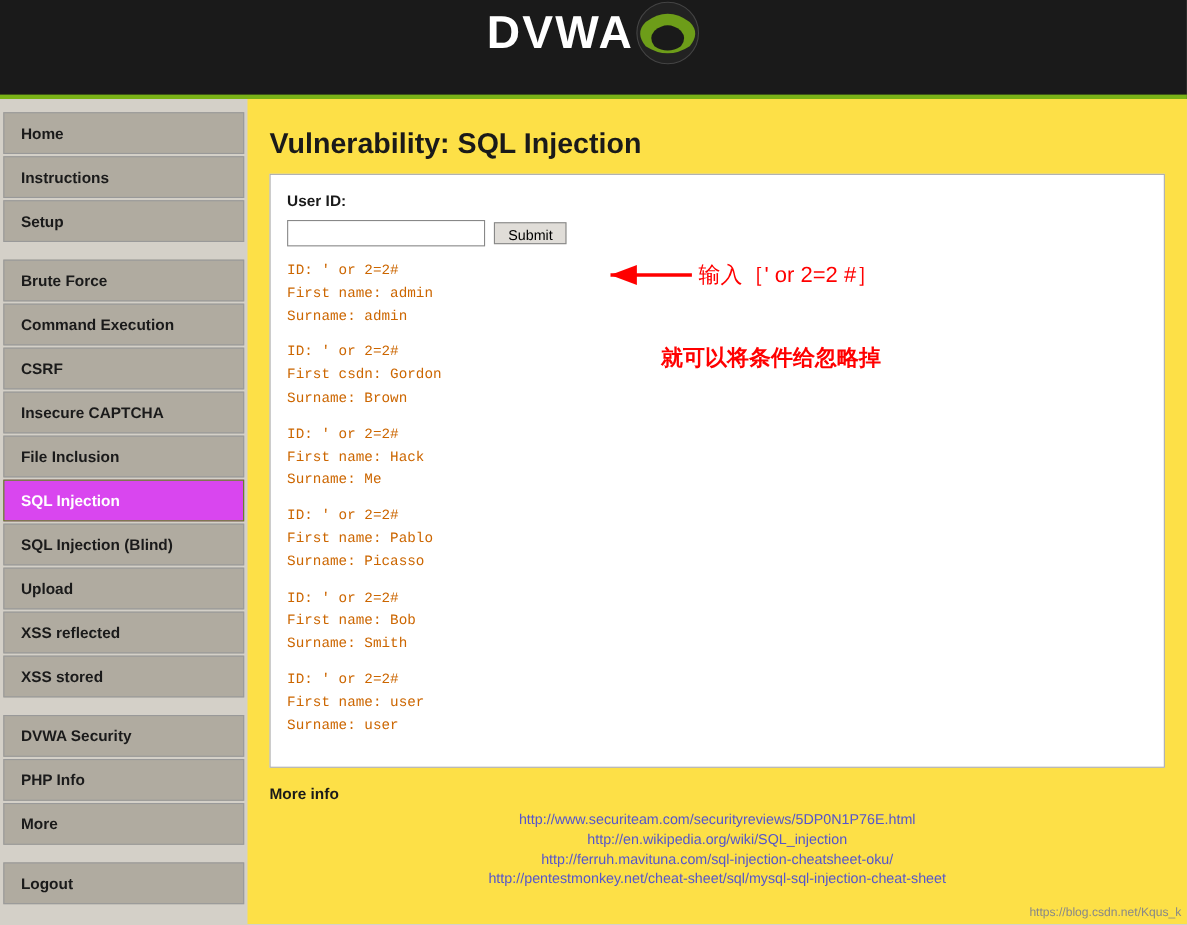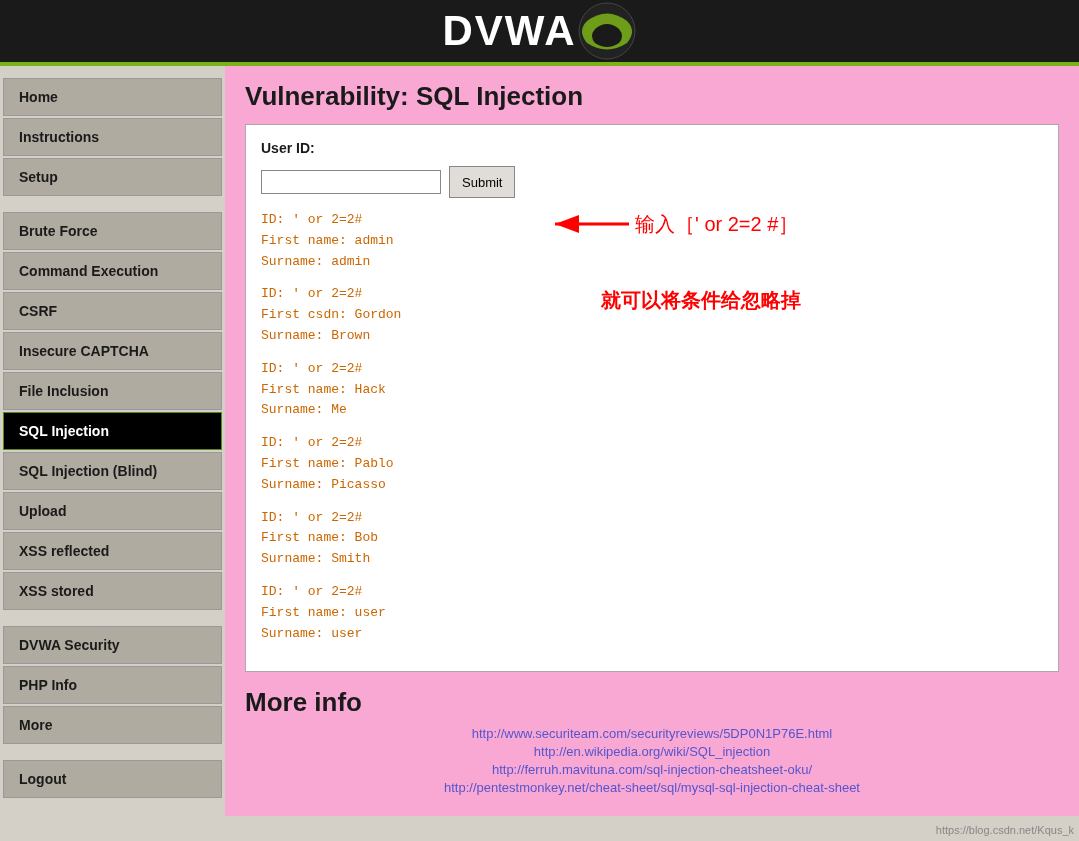--- a/index.html
+++ b/index.html
@@ -1,23 +1,23 @@
 <!DOCTYPE html>
 <html><head>
   <meta charset="utf-8">
   <style>
     * { margin: 0; padding: 0; box-sizing: border-box; }
     body { font-family: Arial, sans-serif; background: #d4d0c8; min-height: 841px; }
 
     
     #header {
       background: #1a1a1a;
-      height: 66px;
-      display: flex;
-      align-items: center;
+      height: 90px;
+      display: flex;
+      align-items: flex-start;
       justify-content: center;
       border-bottom: 4px solid #7ab317;
     }
     .dvwa-logo {
       display: flex;
       align-items: center;
       gap: 0;
     }
     .dvwa-logo-text {
       color: white;
@@ -51,31 +51,31 @@
       color: #1a1a1a;
       text-decoration: none;
       padding: 10px 15px;
       margin: 2px 3px;
       font-size: 14px;
       font-weight: bold;
       cursor: pointer;
       border: 1px solid #999;
     }
     .nav-item.active {
-      background: #000000;
+      background: #d946ef;
       color: white;
       border-color: #5a8a10;
     }
     .nav-spacer { height: 12px; }
 
     
     #main {
       flex: 1;
-      padding: 15px 20px;
-      background: #f9a8d4;
+      padding: 25px 20px;
+      background: #fde047;
     }
 
     .page-title {
       font-size: 26px;
       font-weight: bold;
       color: #1a1a1a;
       margin-bottom: 12px;
     }
 
     
@@ -107,37 +107,37 @@
       padding: 2px 4px;
       font-size: 13px;
     }
 
     .submit-btn {
       background: #e0ddd8;
       border: 1px solid #888;
       padding: 3px 12px;
       font-size: 13px;
       cursor: pointer;
-      height: 32px;
+      height: 20px;
     }
 
     
     .results-area {
       font-family: 'Courier New', monospace;
       font-size: 13px;
       color: #cc6600;
       line-height: 1.6;
       position: relative;
     }
 
     .result-block { margin-bottom: 12px; }
 
     
     .more-info-title {
-      font-size: 26px;
+      font-size: 14px;
       font-weight: bold;
       color: #1a1a1a;
       margin-bottom: 8px;
     }
     .more-info-links {
       display: flex;
       flex-direction: column;
       gap: 3px;
       text-align: center;
     }

